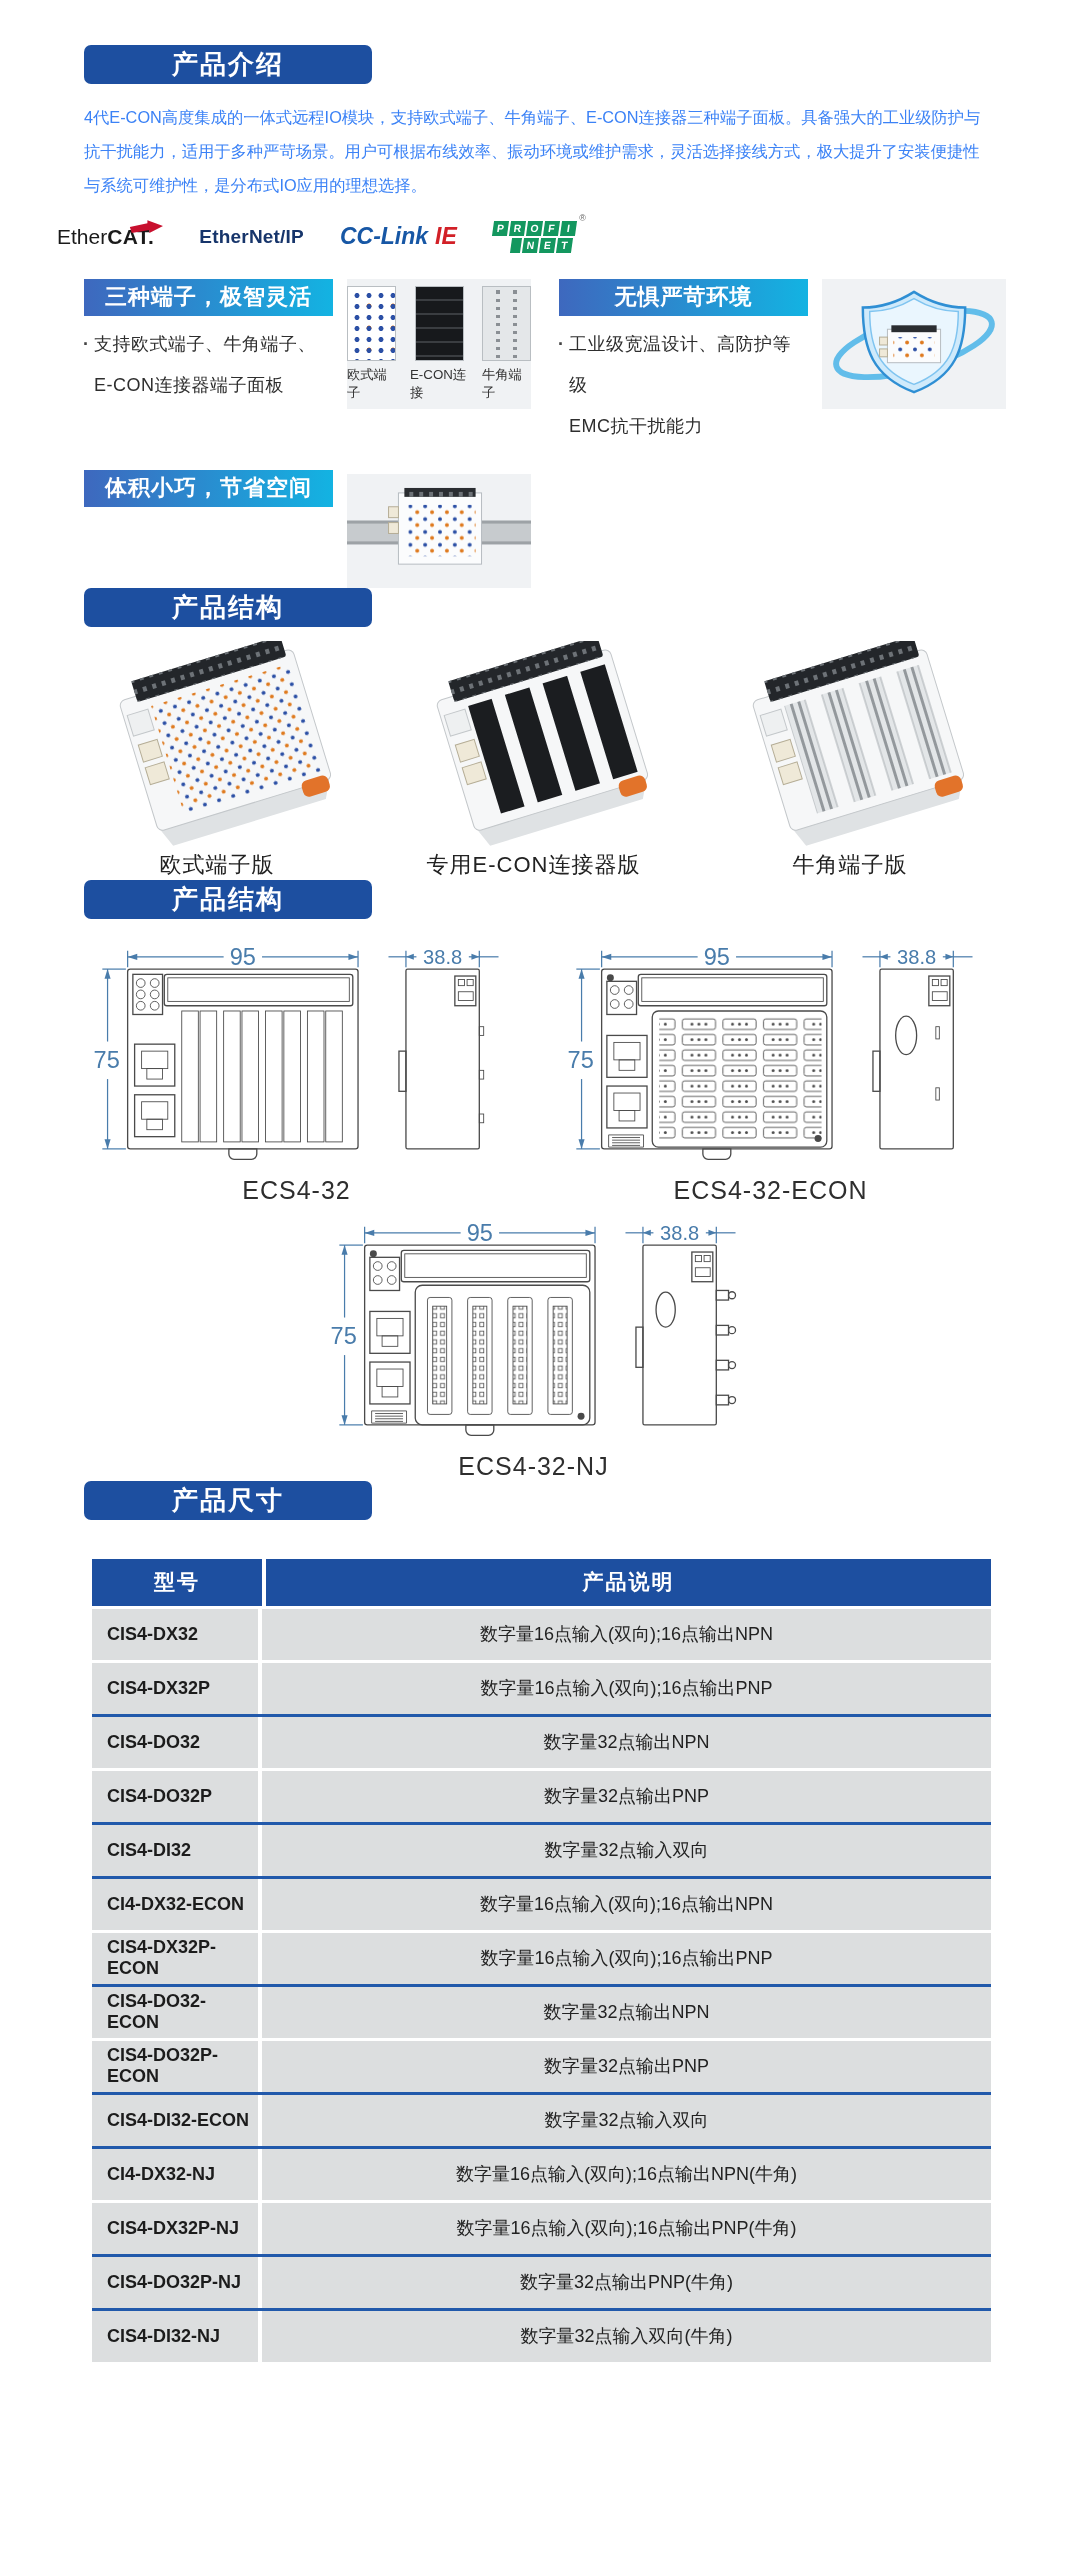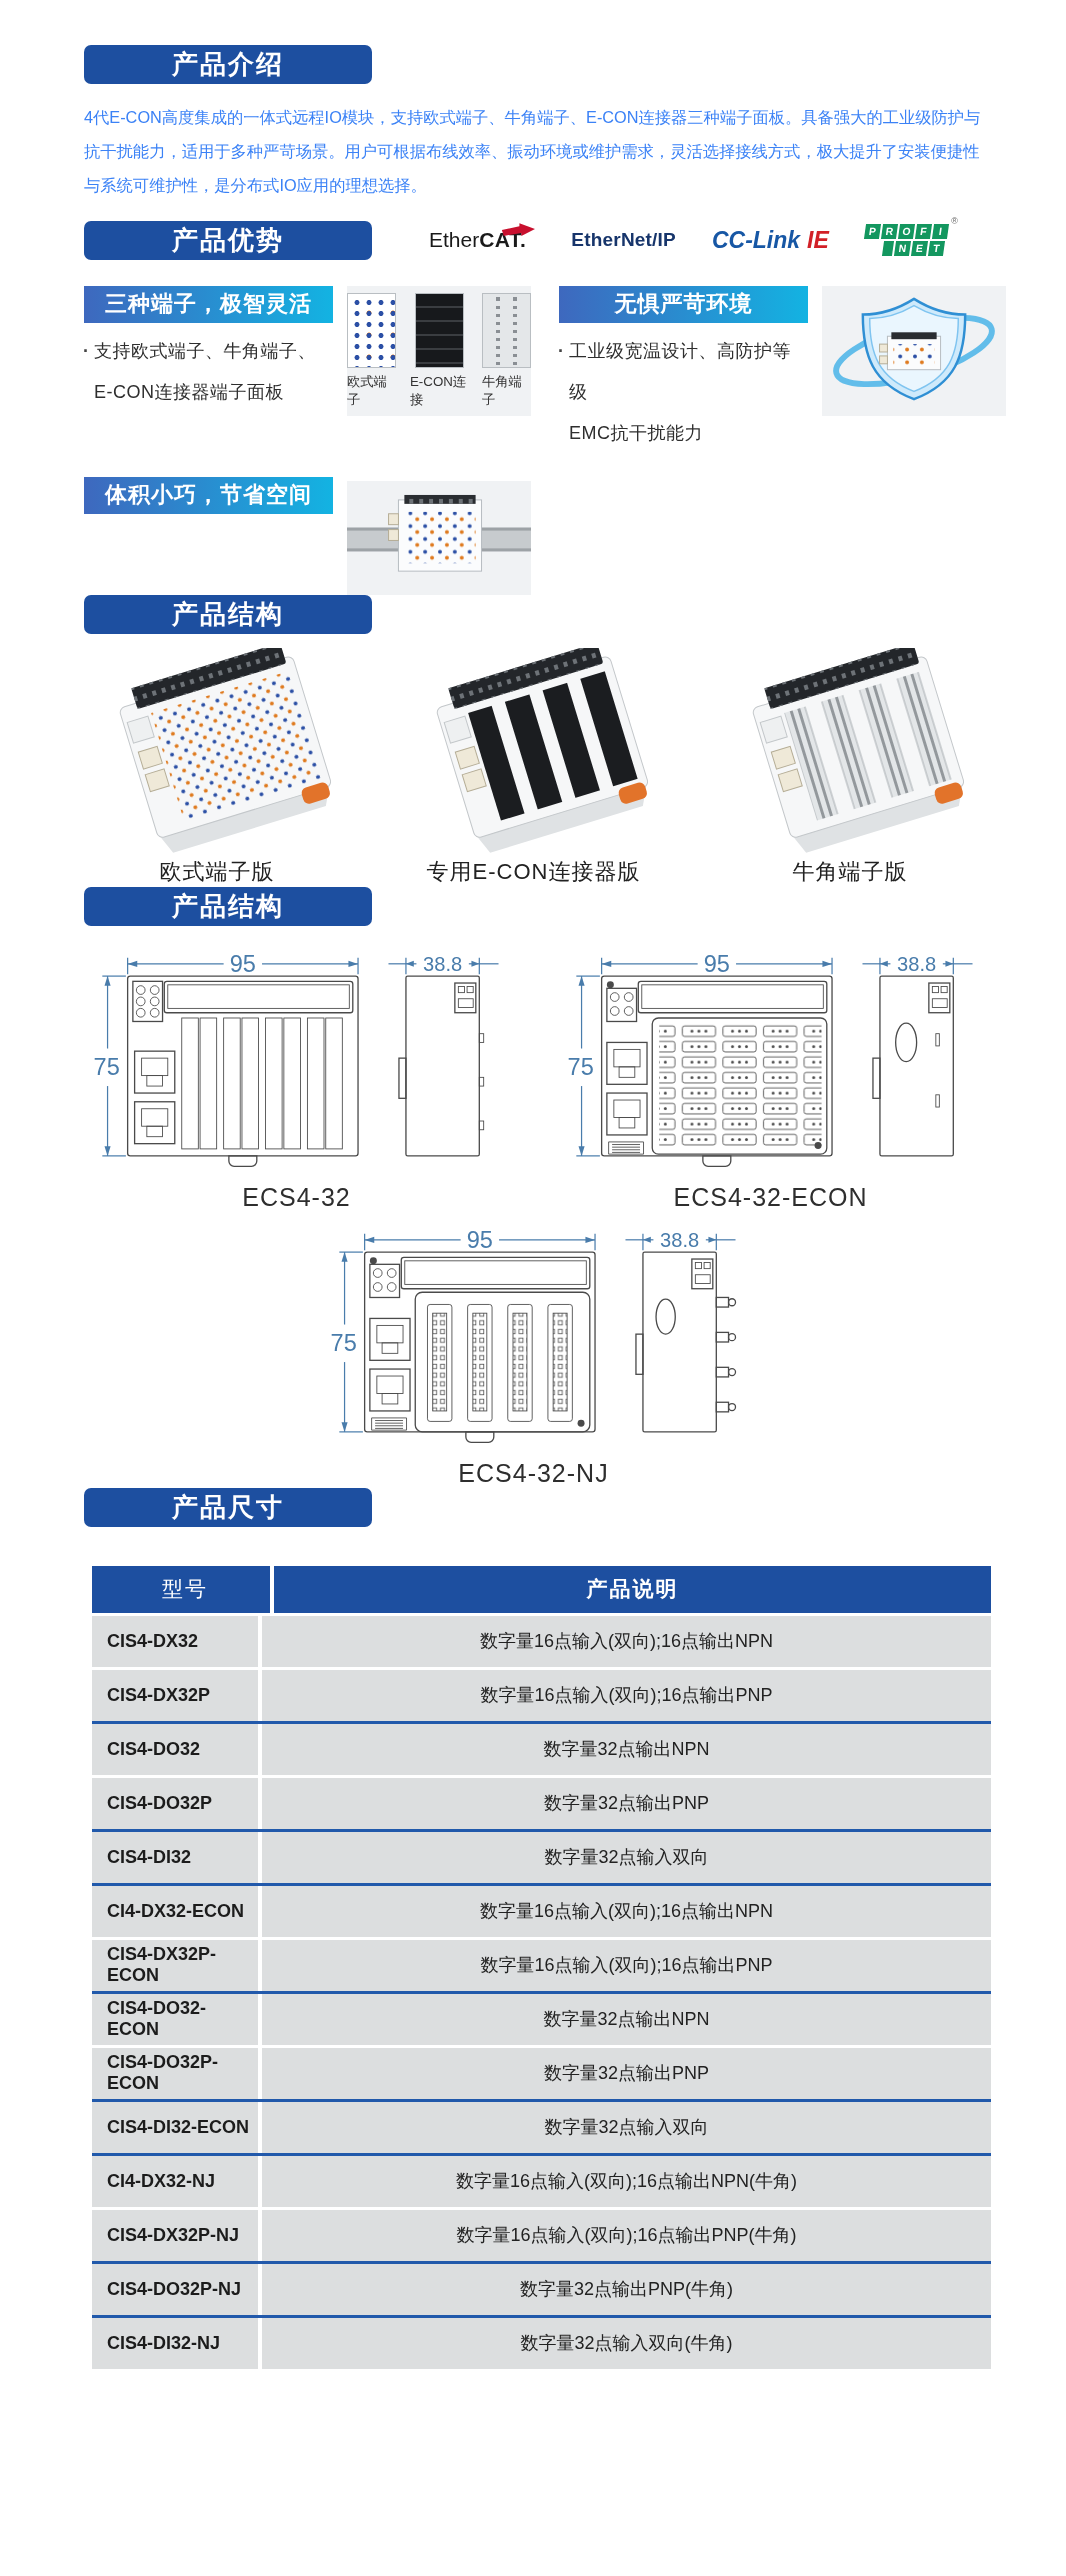--- a/index.html
+++ b/index.html
@@ -85,21 +85,21 @@
   svg .ln{fill:none;stroke:#4a4a4a;stroke-width:1.5;}
   svg .lnthin{fill:none;stroke:#4a4a4a;stroke-width:1;}
   svg .dim{stroke:#497cab;stroke-width:1.4;fill:none;}
   svg .dimtxt{fill:#497cab;font-size:27px;font-family:"Liberation Sans",sans-serif;}
   svg .dimtxt-s{fill:#497cab;font-size:23px;font-family:"Liberation Sans",sans-serif;}
 
   
   .table{margin:39px 84px 0 92px;width:899px;}
   .thead{display:flex;background:#1d4fa0;height:47px;border-bottom:3px solid #fff;}
   .th1{flex:0 0 170px;border-right:4px solid #fff;display:flex;align-items:center;
-       justify-content:center;color:#fff;font-size:21px;font-weight:400;letter-spacing:2px;padding-left:8px;}
+       justify-content:center;color:#fff;font-size:21px;font-weight:700;letter-spacing:2px;}
   .th2{flex:1;display:flex;align-items:center;justify-content:center;color:#fff;
        font-size:21px;font-weight:700;letter-spacing:2px;}
   .trow{display:flex;background:#dcdedf;height:51px;border-bottom:3px solid #fff;}
   .trow.rule{border-bottom-color:#2159ab;}
   .tc1{flex:0 0 170px;border-right:4px solid #fff;display:flex;align-items:center;
        padding-left:15px;box-sizing:border-box;font-size:18px;font-weight:700;color:#1c1c1c;}
   .tc2{flex:1;display:flex;align-items:center;justify-content:center;font-size:18px;color:#222;}
 </style>
 </head>
 <body>
@@ -143,23 +143,20 @@
 <div class="page">
 
   <div class="intro-wrap">
     <div class="ribbon m-left">
       <span>产品介绍</span>
     </div>
     <p class="intro-text">4代E-CON高度集成的一体式远程IO模块，支持欧式端子、牛角端子、E-CON连接器三种端子面板。具备强大的工业级防护与抗干扰能力，适用于多种严苛场景。用户可根据布线效率、振动环境或维护需求，灵活选择接线方式，极大提升了安装便捷性与系统可维护性，是分布式IO应用的理想选择。</p>
   </div>
 
   <div class="adv-row">
-    <div class="ribbon m-left">
-      <span>产品优势</span>
-    </div>
     <div class="logos">
       <div class="lg lg-ethercat">
         <span class="pre">Ether</span>
           <span class="bold">CAT.</span>
         <svg width="39" height="18" viewBox="0 0 40 18">
           <polygon points="6,7 24,3 24,0 40,6 26,13 26,10 8,13" fill="#c8102e"></polygon>
         </svg>
       </div>
       <div class="lg lg-enip">
         <span>EtherNet/IP</span>

